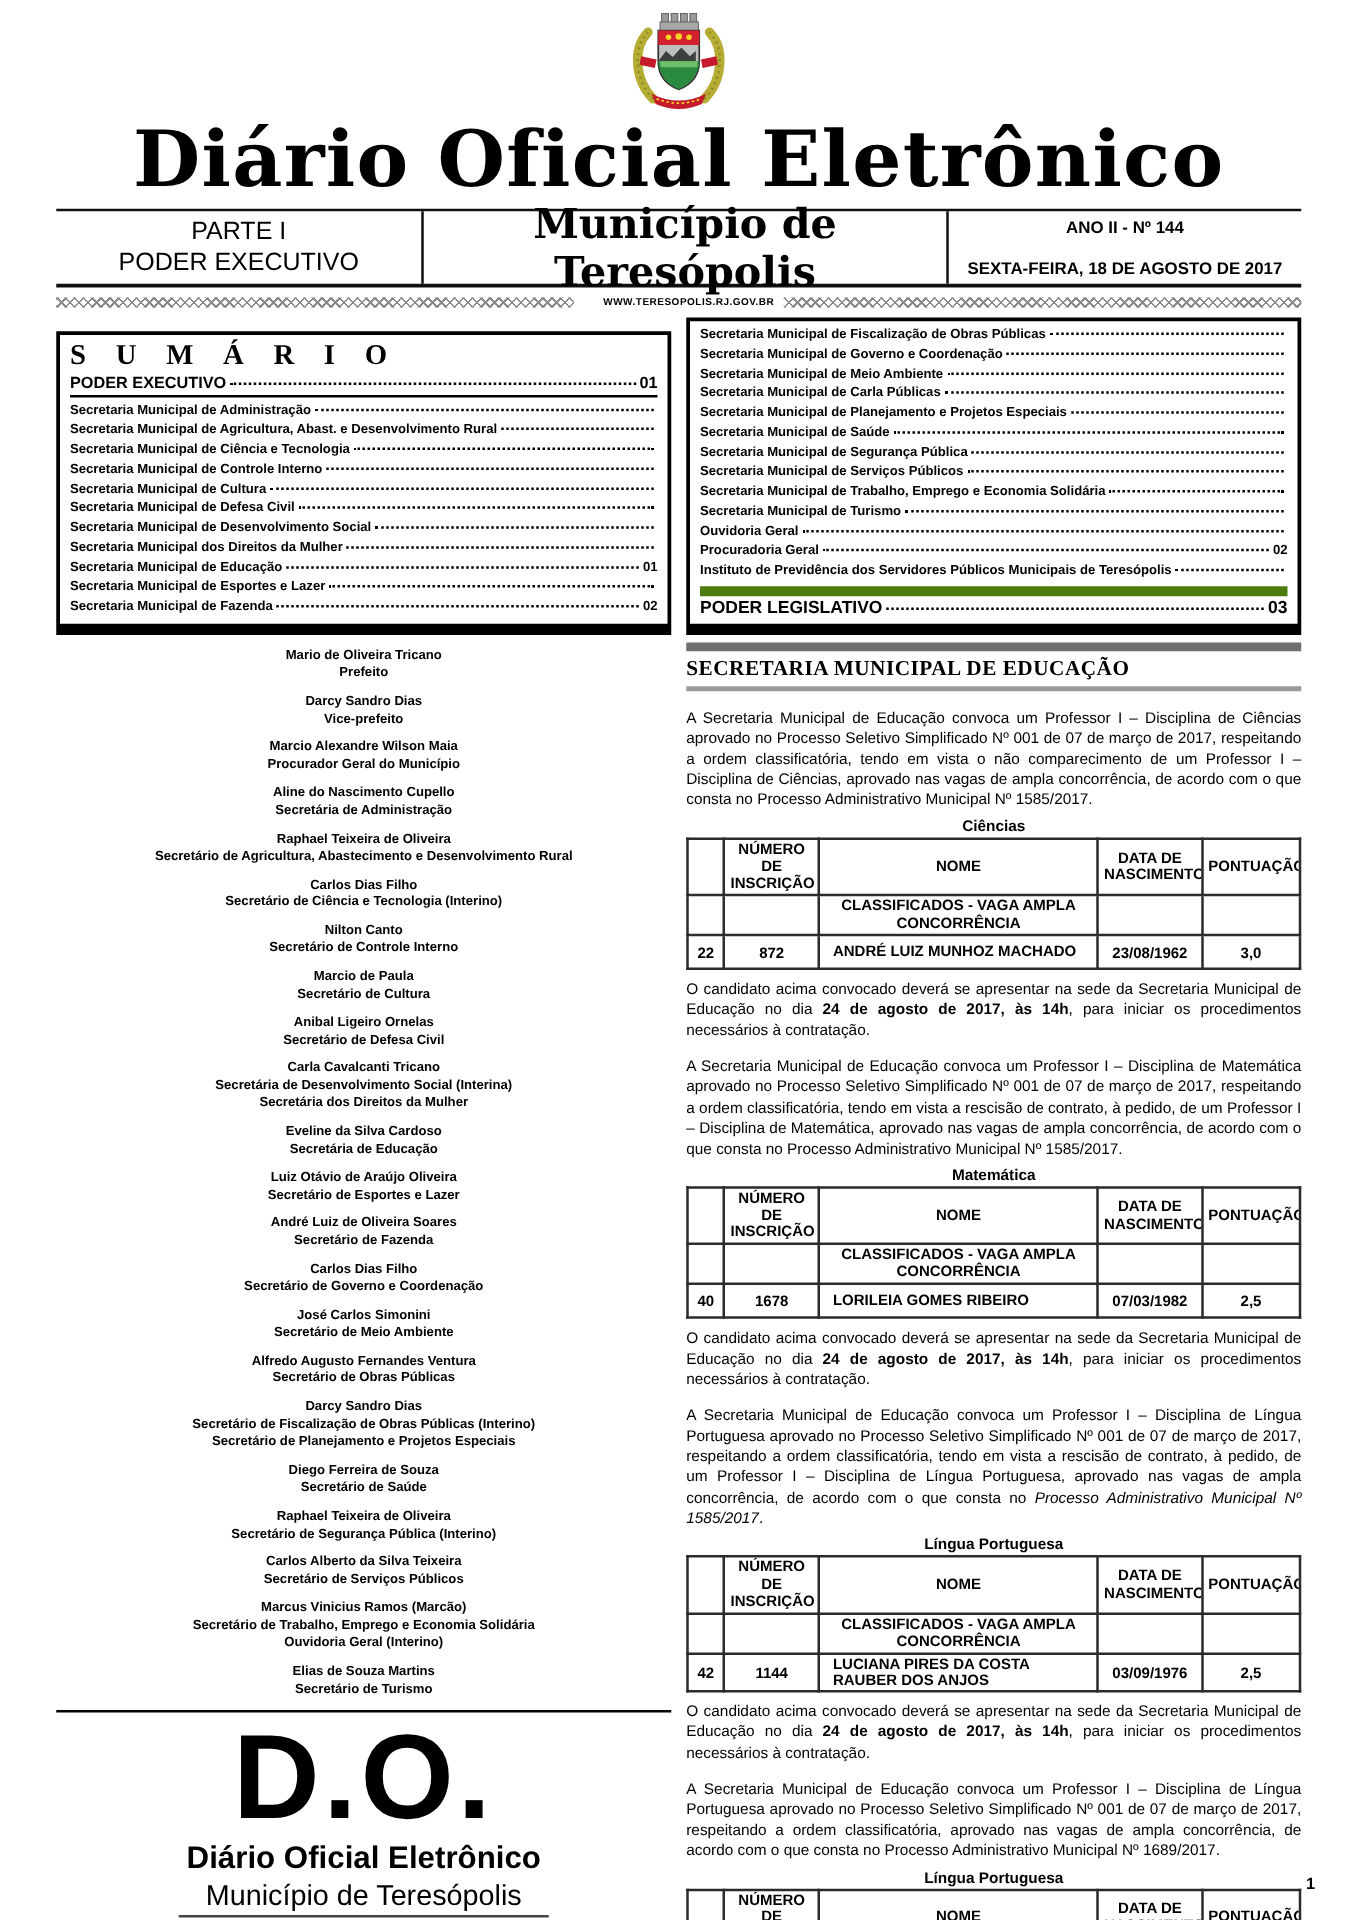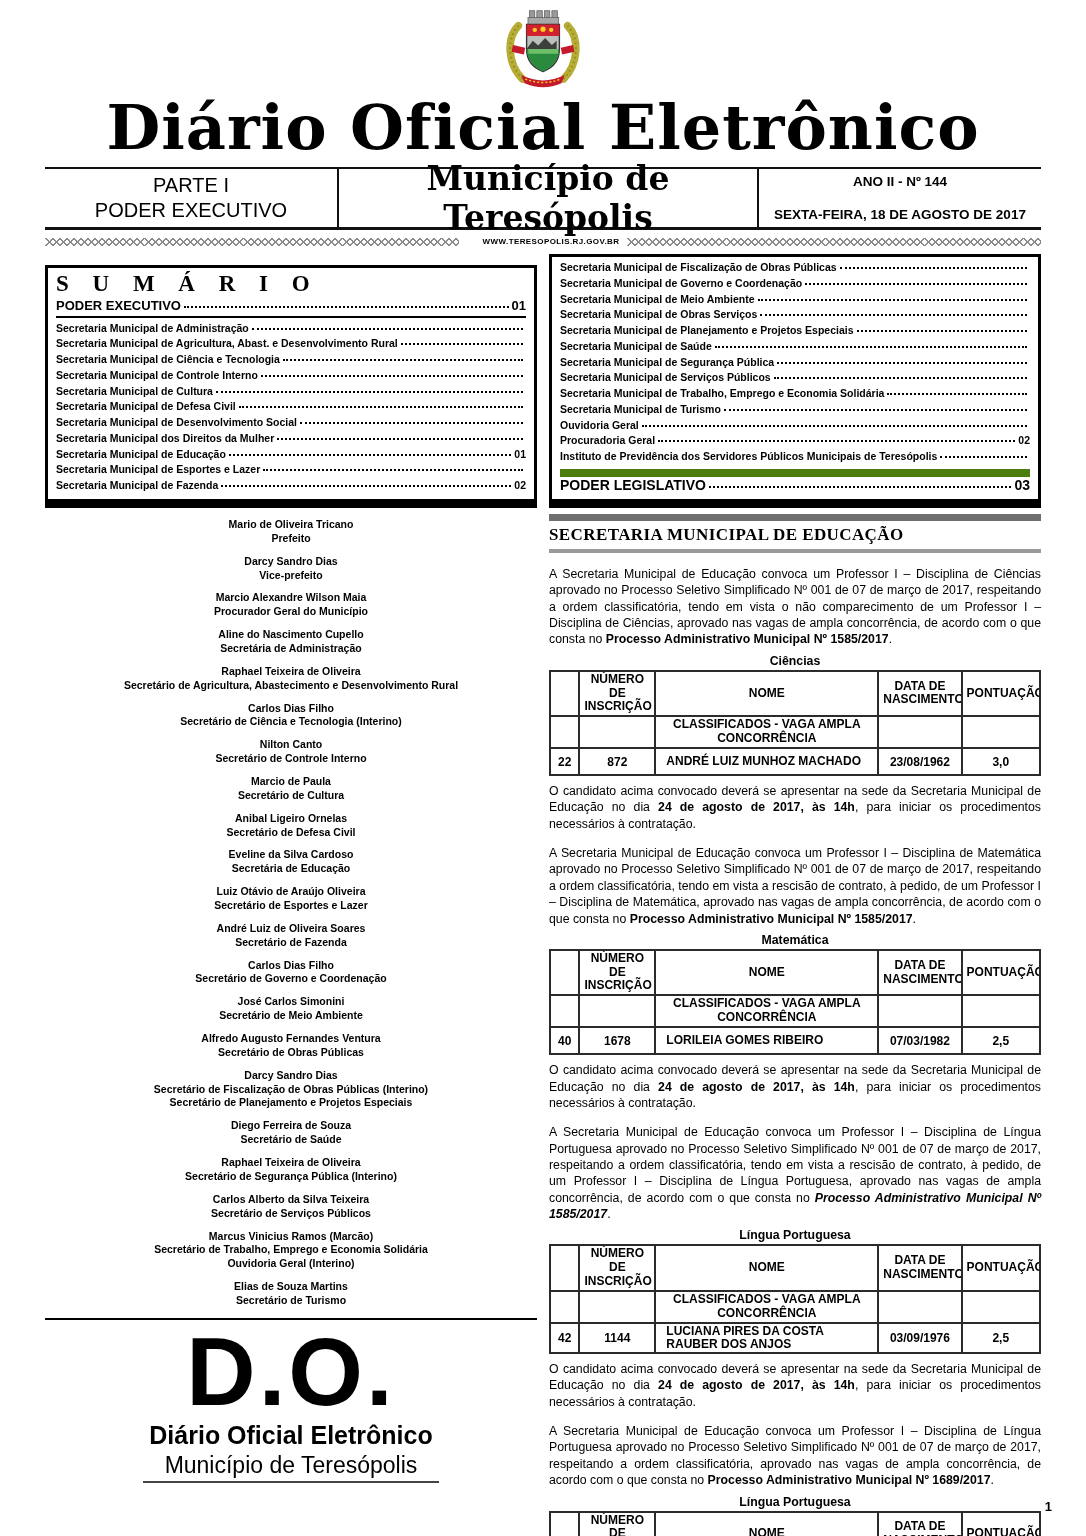--- a/index.html
+++ b/index.html
@@ -55,21 +55,21 @@
   .do-block{text-align:center;}
   .do-acronym{font-size:96px;font-weight:900;letter-spacing:3px;line-height:.95;}
   .do-line1{font-size:25px;font-weight:bold;margin-top:4px;}
   .do-line2{font-size:23px;display:inline-block;border-bottom:2px solid #444;padding:0 22px 2px;margin-top:2px;}
 
   
   .gray-bar{height:7px;background:#6f6f6f;margin-bottom:4px;}
   .edu-heading{font-family:"Liberation Serif",serif;font-size:17px;font-weight:bold;margin:0;
                letter-spacing:.4px;border-bottom:4px solid #9a9a9a;padding-bottom:4px;}
   .edu-section .intro{font-size:12.3px;line-height:1.33;text-align:justify;margin:13px 0 6px;}
-  .edu-section .intro .proc{font-weight:bold;}
+  .edu-section .intro .proc{font-weight:normal;}
   .edu-section .intro .proc.it{font-style:italic;}
   .tbl-title{text-align:center;font-weight:bold;font-size:12.3px;margin:5px 0 2px;}
   table.cand{width:100%;border-collapse:collapse;table-layout:fixed;}
   table.cand th,table.cand td{border:2px solid #2b2b2b;padding:1px 4px;text-align:center;
       font-size:12px;overflow:hidden;}
   table.cand col.c0{width:6%;} table.cand col.c1{width:15.5%;} table.cand col.c2{width:45.5%;}
   table.cand col.c3{width:17%;} table.cand col.c4{width:16%;}
   table.cand thead th{font-weight:bold;height:32px;line-height:1.15;}
   tr.classified td{font-weight:bold;height:28px;line-height:1.15;}
   tr.datarow td{font-weight:bold;height:23px;}
@@ -226,21 +226,21 @@
     <span class="pg"></span>
   </div>
 
   <div class="sum-item">
     <span class="lbl">Secretaria Municipal de Meio Ambiente</span>
     <span class="dots"></span>
     <span class="pg"></span>
   </div>
 
   <div class="sum-item">
-    <span class="lbl">Secretaria Municipal de Obras Serviços</span>
+    <span class="lbl">Secretaria Municipal de Carla Públicas</span>
     <span class="dots"></span>
     <span class="pg"></span>
   </div>
 
   <div class="sum-item">
     <span class="lbl">Secretaria Municipal de Planejamento e Projetos Especiais</span>
     <span class="dots"></span>
     <span class="pg"></span>
   </div>
 
@@ -343,20 +343,25 @@
   <div class="official">
     <div class="o-name">Marcio de Paula</div>
   <div>Secretário de Cultura</div>
           </div>
 
   <div class="official">
     <div class="o-name">Anibal Ligeiro Ornelas</div>
   <div>Secretário de Defesa Civil</div>
           </div>
 
+  <div class="official">
+    <div class="o-name">Carla Cavalcanti Tricano</div>
+  <div>Secretária de Desenvolvimento Social (Interina)</div>
+            <div>Secretária dos Direitos da Mulher</div>
+          </div>
 
   <div class="official">
     <div class="o-name">Eveline da Silva Cardoso</div>
   <div>Secretária de Educação</div>
           </div>
 
   <div class="official">
     <div class="o-name">Luiz Otávio de Araújo Oliveira</div>
   <div>Secretário de Esportes e Lazer</div>
           </div>

